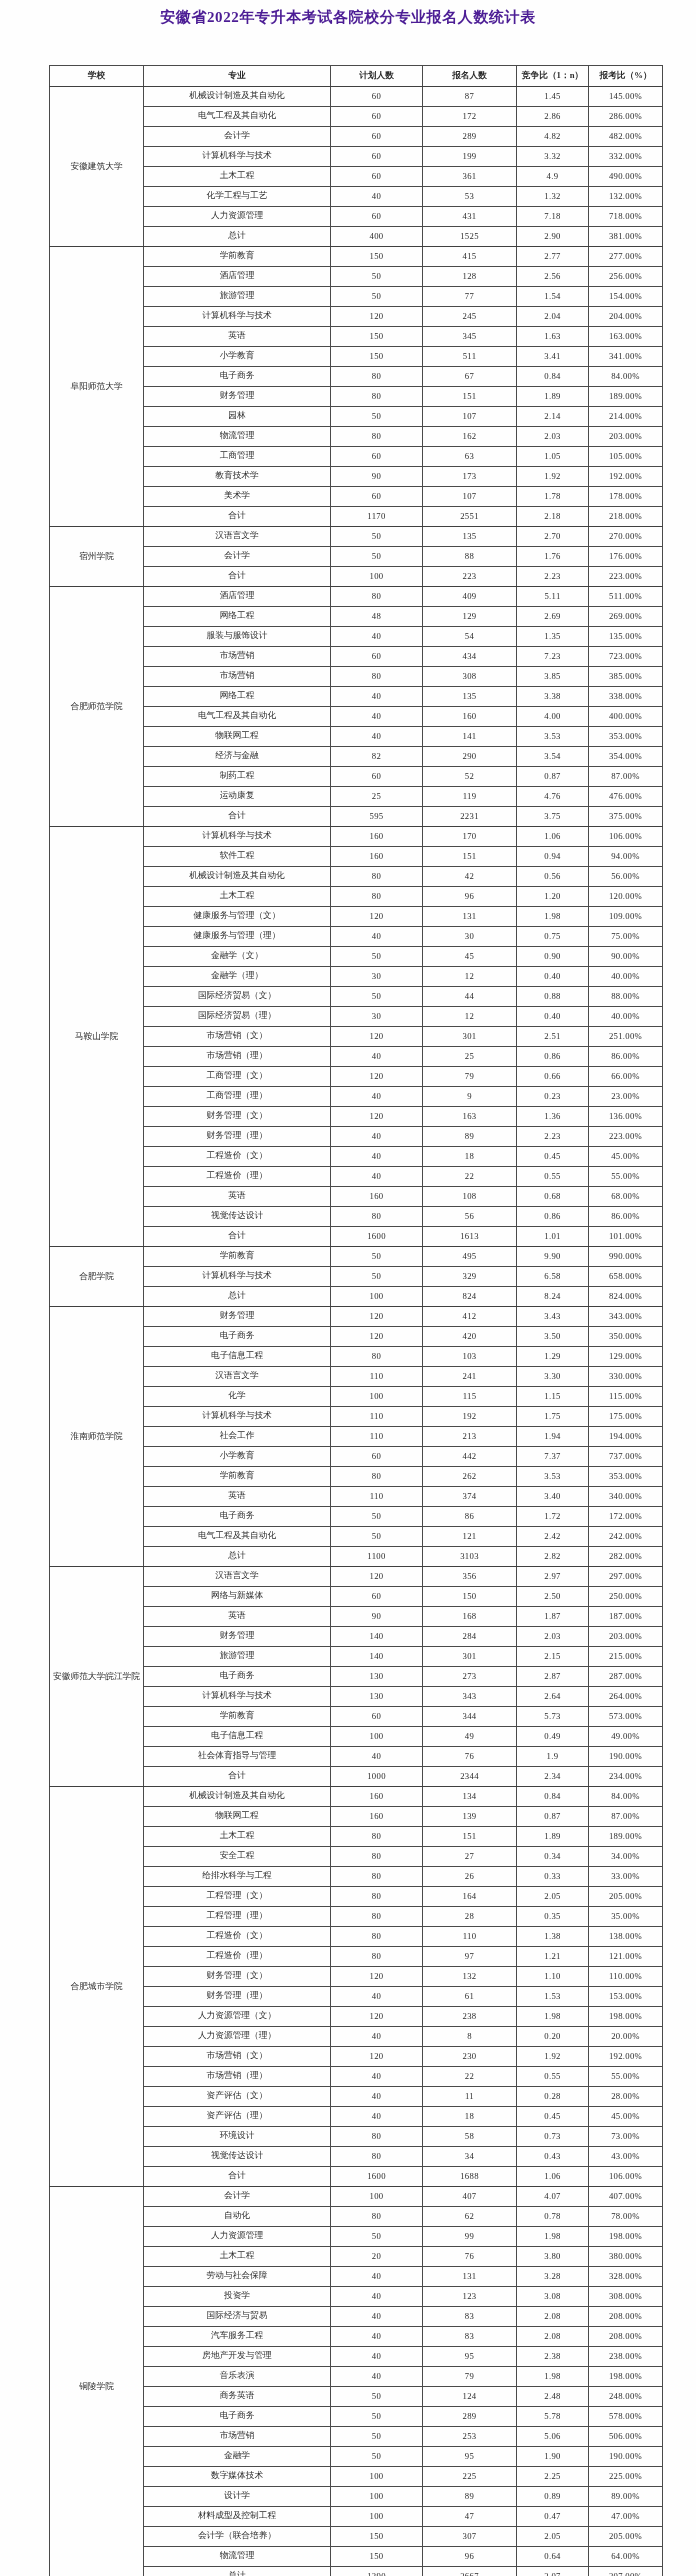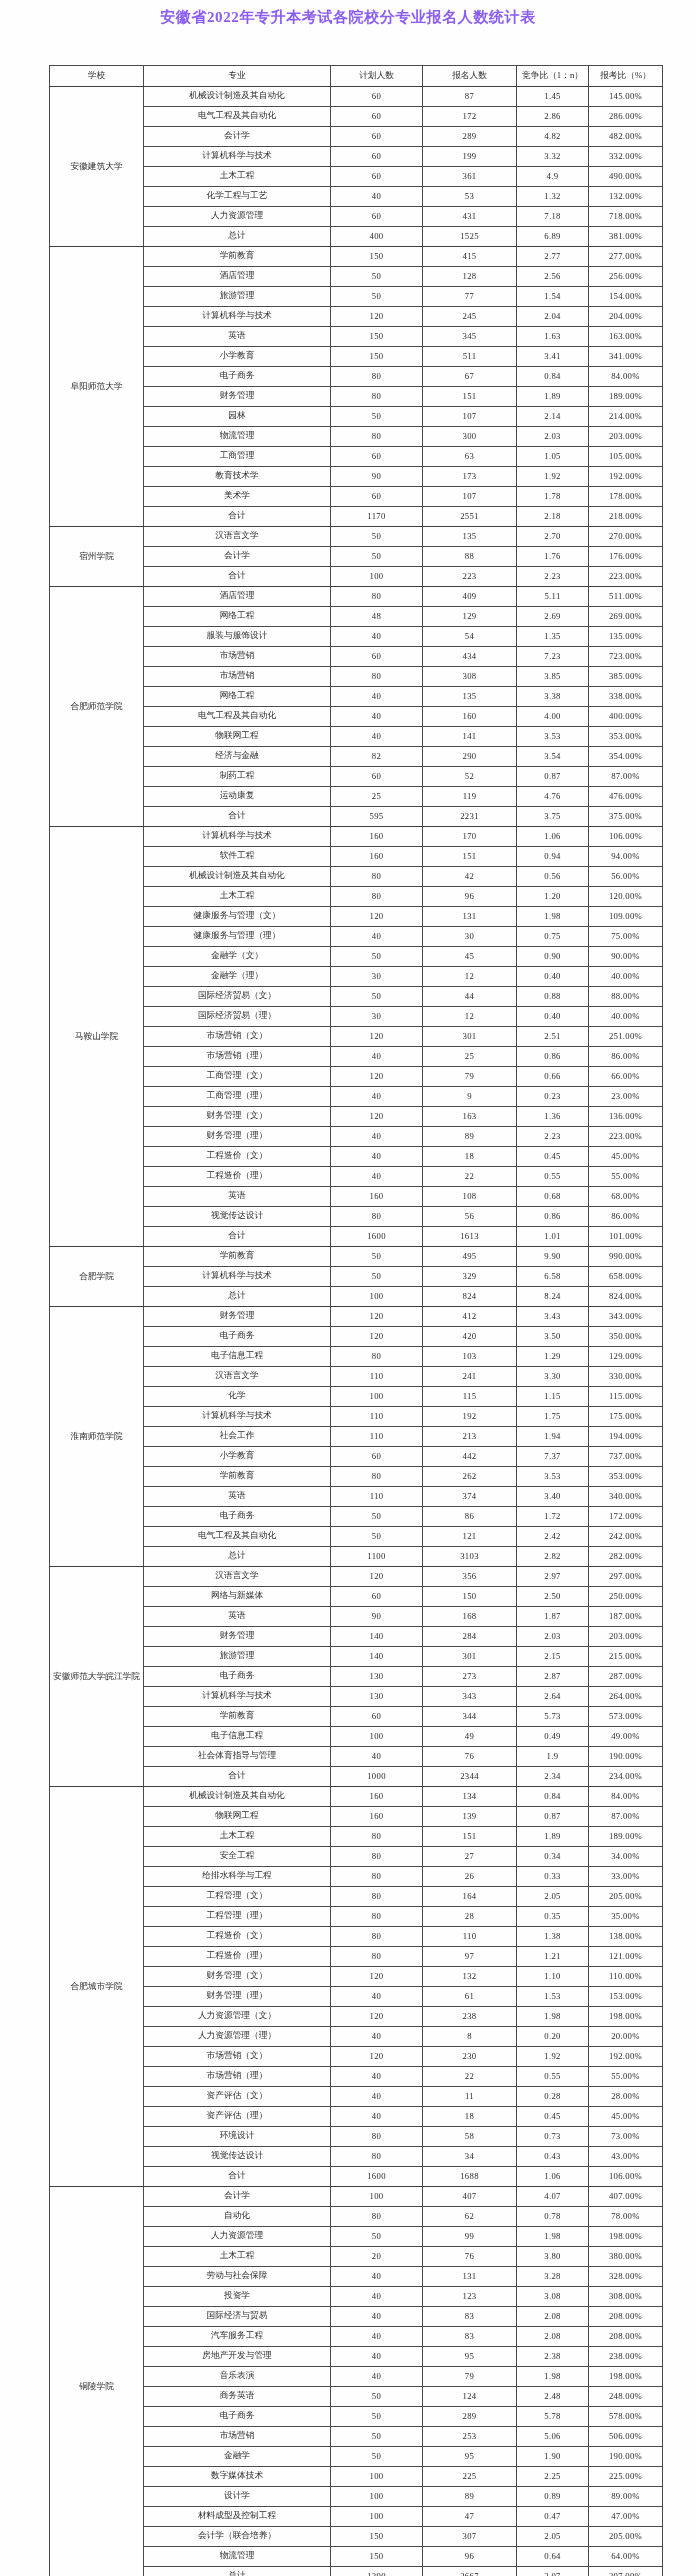--- a/index.html
+++ b/index.html
@@ -36,21 +36,21 @@
     text-align: center;
     vertical-align: middle;
     font-size: 8.7px;
     color: #2b2b2b;
     padding: 0 1.3px;
     overflow: hidden;
     white-space: nowrap;
   }
   table.stats thead th {
     height: 20.7px;
-    font-weight: normal;
+    font-weight: bold;
     border-bottom: 1.9px double #3f3f3f;
   }
   table.stats tbody td { height: 20px; }
   tr.school-start td { border-top: 1.9px double #3f3f3f; }
   td.school-cell {
     font-size: 8.7px;
     color: #2b2b2b;
     white-space: normal;
     line-height: 1.5;
     padding: 0 3.9px;
@@ -62,21 +62,21 @@
   col.c-plan   { width: 92px; }
   col.c-reg    { width: 94px; }
   col.c-ratio  { width: 72px; }
   col.c-pct    { width: 74px; }
 </style>
 </head>
 <body>
 
 <div class="page">
   <div class="title-bar">
-    <div class="title" style="color: #8b5cf6;">安徽省2022年专升本考试各院校分专业报名人数统计表</div>
+    <div class="title" style="color: #4c1d95;">安徽省2022年专升本考试各院校分专业报名人数统计表</div>
   </div>
 
   <table class="stats">
     <colgroup>
       <col class="c-school">
         <col class="c-major">
         <col class="c-plan">
       <col class="c-reg">
         <col class="c-ratio">
         <col class="c-pct">
@@ -139,21 +139,21 @@
           <td class="major-cell">人力资源管理</td>
           <td class="num-cell">60</td>
           <td class="num-cell">431</td>
           <td class="num-cell">7.18</td>
           <td class="num-cell">718.00%</td>
         </tr>
         <tr>
           <td class="major-cell">总计</td>
           <td class="num-cell">400</td>
           <td class="num-cell">1525</td>
-          <td class="num-cell">6.89</td>
+          <td class="num-cell">2.90</td>
           <td class="num-cell">381.00%</td>
         </tr>
         <tr class="school-start">
           <td class="school-cell" rowspan="14">阜阳师范大学</td>
           <td class="major-cell">学前教育</td>
           <td class="num-cell">150</td>
           <td class="num-cell">415</td>
           <td class="num-cell">2.77</td>
           <td class="num-cell">277.00%</td>
         </tr>
@@ -209,21 +209,21 @@
         <tr>
           <td class="major-cell">园林</td>
           <td class="num-cell">50</td>
           <td class="num-cell">107</td>
           <td class="num-cell">2.14</td>
           <td class="num-cell">214.00%</td>
         </tr>
         <tr>
           <td class="major-cell">物流管理</td>
           <td class="num-cell">80</td>
-          <td class="num-cell">300</td>
+          <td class="num-cell">162</td>
           <td class="num-cell">2.03</td>
           <td class="num-cell">203.00%</td>
         </tr>
         <tr>
           <td class="major-cell">工商管理</td>
           <td class="num-cell">60</td>
           <td class="num-cell">63</td>
           <td class="num-cell">1.05</td>
           <td class="num-cell">105.00%</td>
         </tr>

